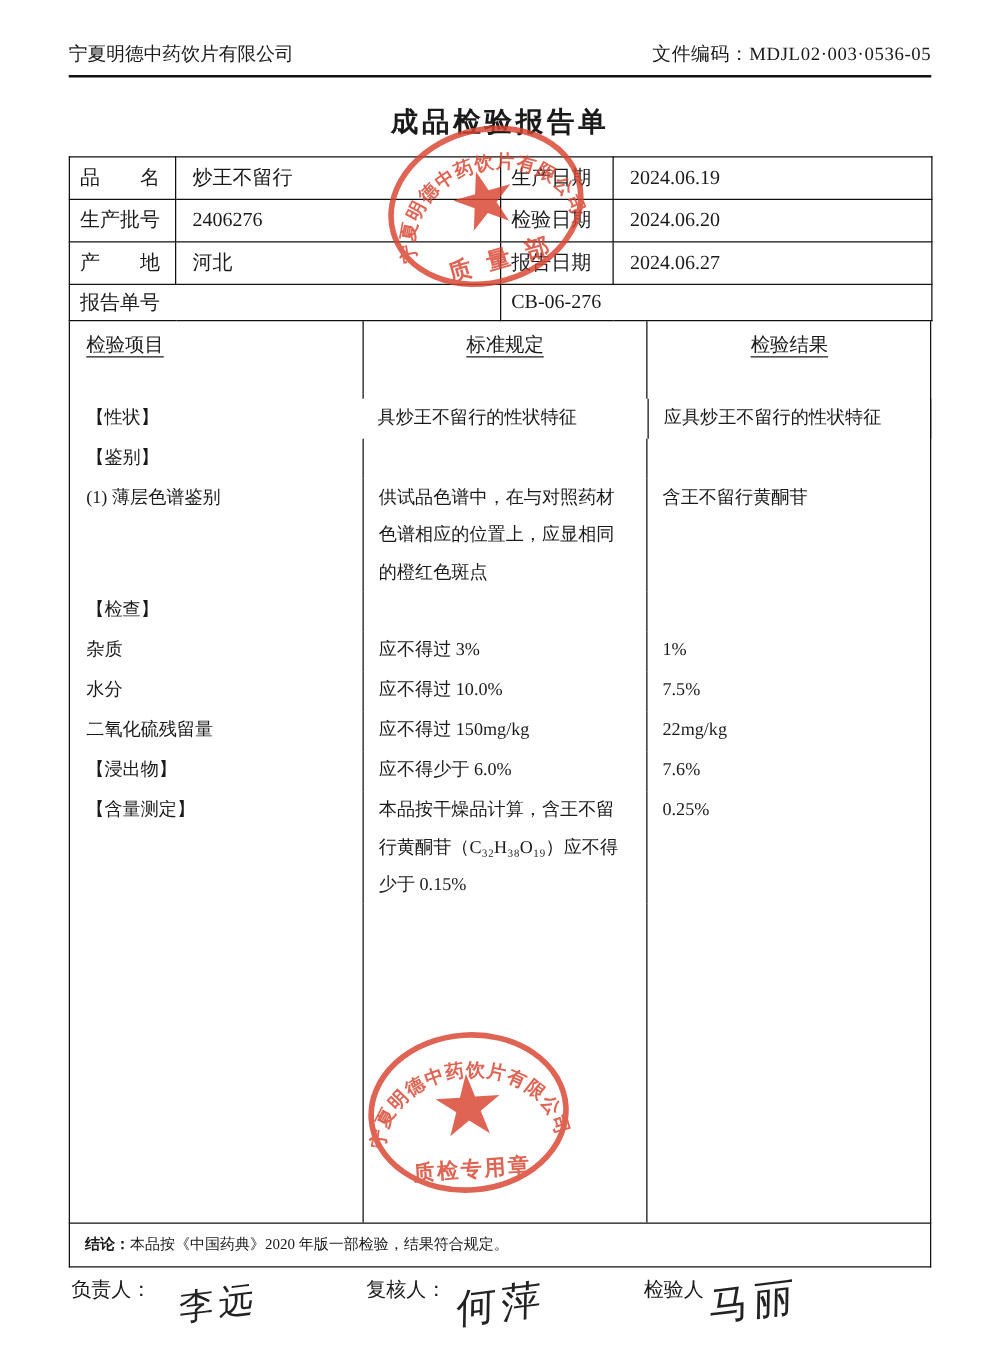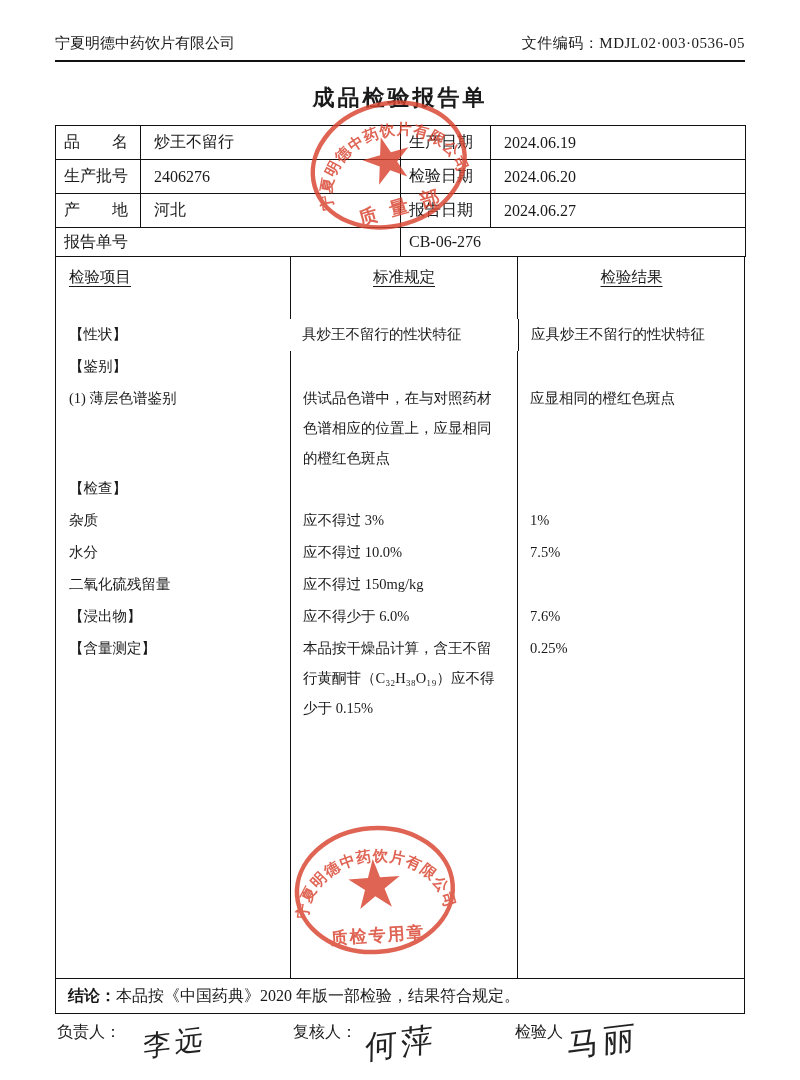--- a/index.html
+++ b/index.html
@@ -73,21 +73,21 @@
   .mh90 { min-height:90px; }
   .mh62 { min-height:62px; }
   .mt-fill { flex:1 1 auto; min-height:60px; }
 
   
   .conclusion {
     width:690px; height:35px;
     border:1.5px solid #111; border-top:none;
     line-height:33px;
     padding-left:12px;
-    font-size:16px;
+    font-size:12px;
     white-space:nowrap;
   }
   .conclusion .lbl { font-weight:bold; }
 
   
   .sig-row { position:relative; width:690px; height:70px; font-size:16px; }
   .sig-label { position:absolute; top:8px; white-space:nowrap; }
   .sig-name {
     position:absolute;
     font-size:28px;
@@ -162,40 +162,41 @@
         <div class="mt-c c2">应具炒王不留行的性状特征</div>
       </div>
       <div class="mt-row mh34">
         <div class="mt-c c1">【鉴别】</div>
         <div class="mt-c c2"></div>
         <div class="mt-c c3"></div>
       </div>
       <div class="mt-row mh90">
         <div class="mt-c c1">(1) 薄层色谱鉴别</div>
         <div class="mt-c c2">供试品色谱中，在与对照药材色谱相应的位置上，应显相同的橙红色斑点</div>
-        <div class="mt-c c3">应显相同的橙红色斑点</div>
+        <div class="mt-c c3">含王不留行黄酮苷</div>
       </div>
       <div class="mt-row mh34">
         <div class="mt-c c1">【检查】</div>
         <div class="mt-c c2"></div>
         <div class="mt-c c3"></div>
       </div>
       <div class="mt-row mh34">
         <div class="mt-c c1">杂质</div>
         <div class="mt-c c2">应不得过 3%</div>
         <div class="mt-c c3">1%</div>
       </div>
       <div class="mt-row mh34">
         <div class="mt-c c1">水分</div>
         <div class="mt-c c2">应不得过 10.0%</div>
         <div class="mt-c c3">7.5%</div>
       </div>
       <div class="mt-row mh34">
         <div class="mt-c c1">二氧化硫残留量</div>
         <div class="mt-c c2">应不得过 150mg/kg</div>
+        <div class="mt-c c3">22mg/kg</div>
       </div>
       <div class="mt-row mh34">
         <div class="mt-c c1">【浸出物】</div>
         <div class="mt-c c2">应不得少于 6.0%</div>
         <div class="mt-c c3">7.6%</div>
       </div>
       <div class="mt-row mh62">
         <div class="mt-c c1">【含量测定】</div>
         <div class="mt-c c2">本品按干燥品计算，含王不留行黄酮苷（C₃₂H₃₈O₁₉）应不得少于 0.15%</div>
         <div class="mt-c c3">0.25%</div>

